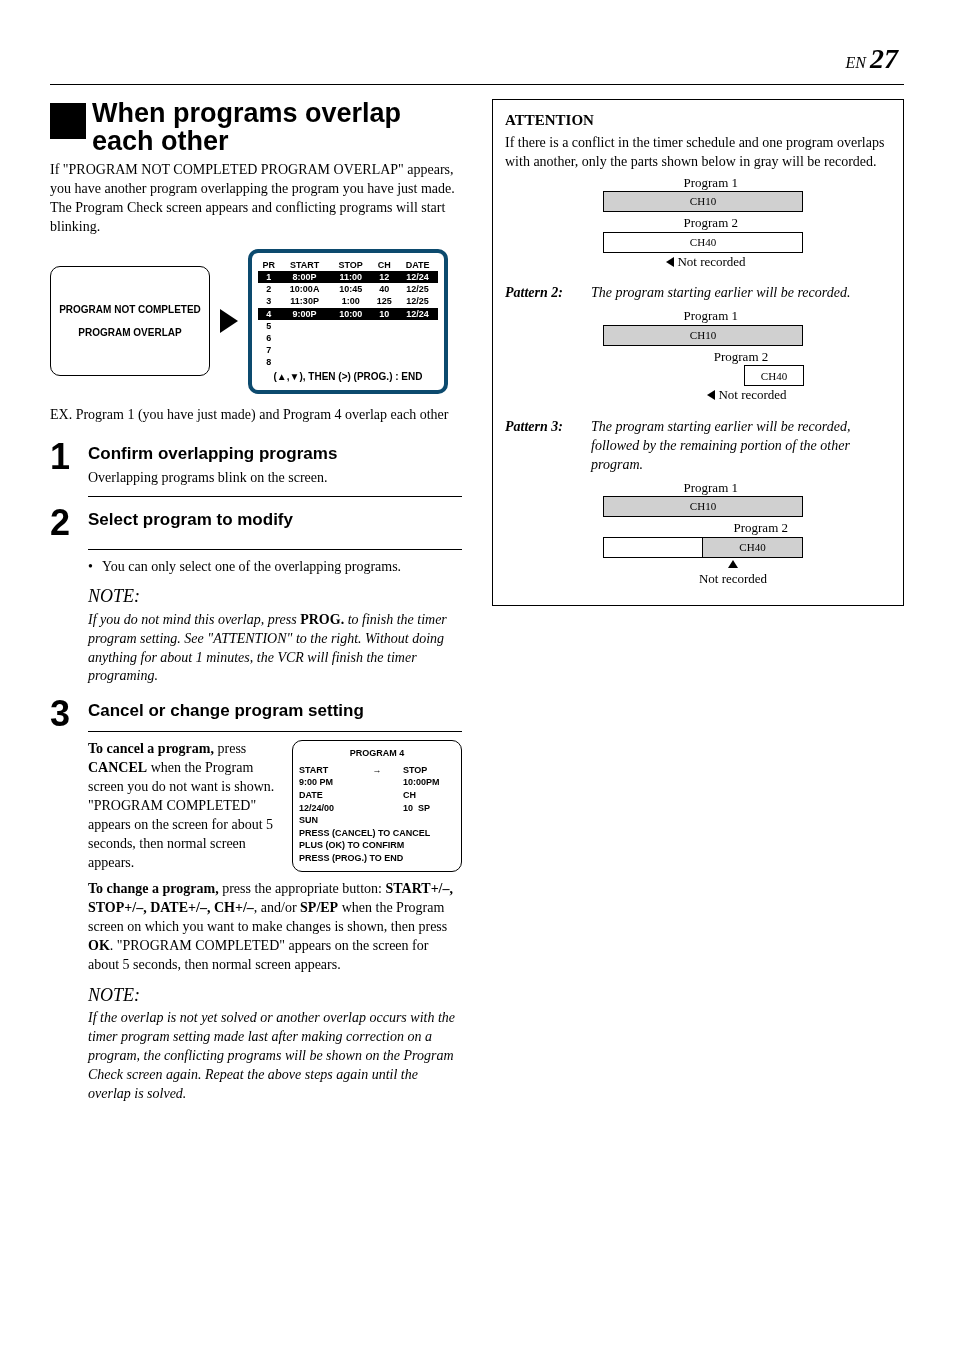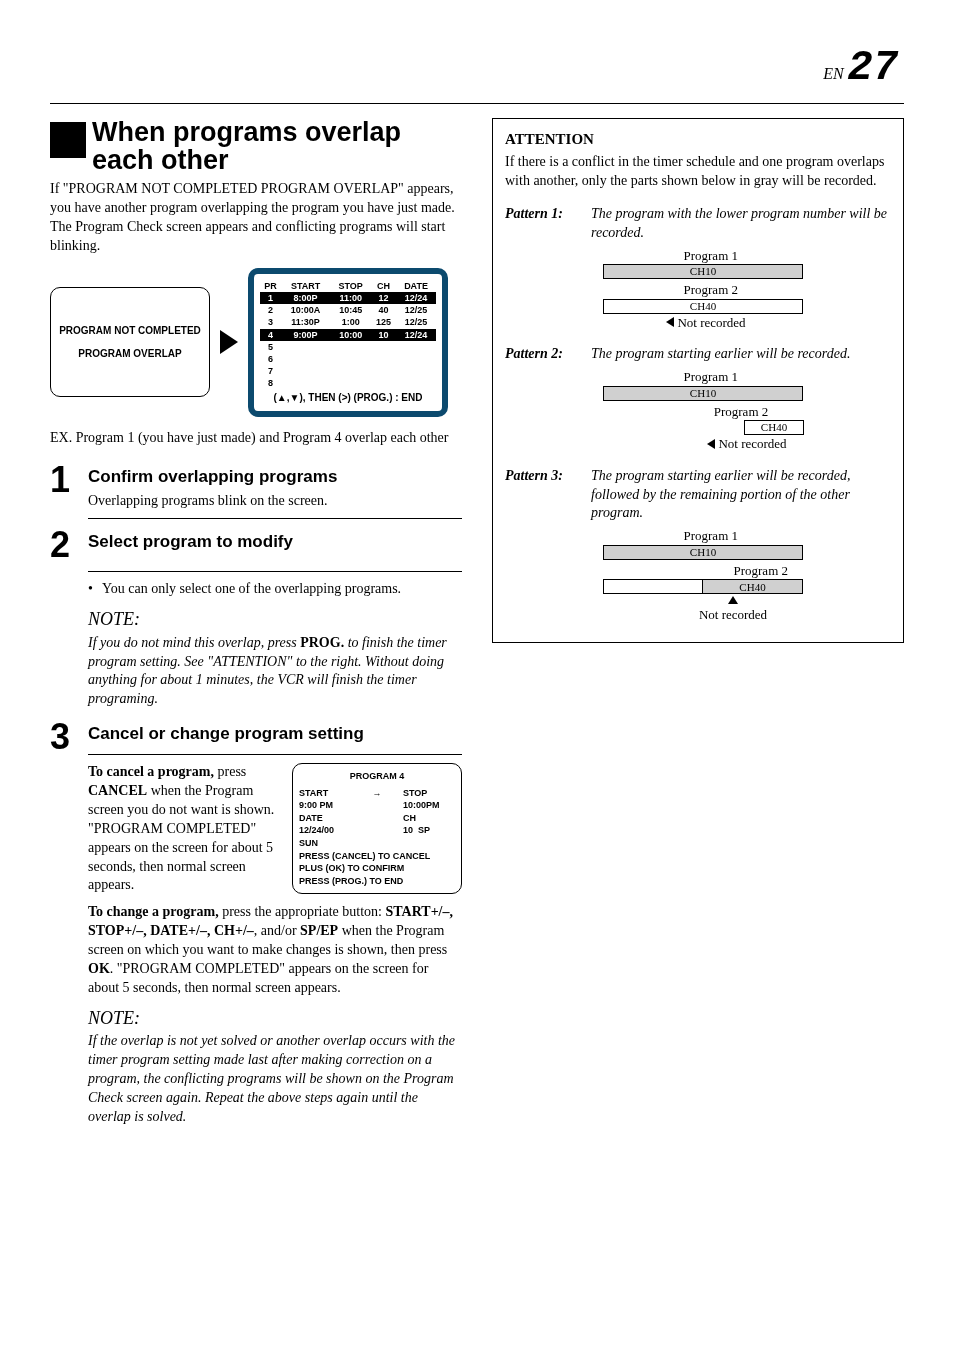--- a/index.html
+++ b/index.html
@@ -14,24 +14,23 @@
     line-height: 1.35;
   }
   .page-number {
     text-align: right;
     font-style: italic;
     font-size: 16px;
     margin-bottom: 6px;
     padding-right: 6px;
   }
   .page-number .big {
-    font-size: 42px;
+    font-size: 28px;
     font-weight: bold;
     font-style: italic;
-    font-family: Liberation Mono, monospace;
   }
   .hr-top { border: none; border-top: 1px solid #000; margin-bottom: 14px; }
   .columns { display: flex; gap: 30px; }
   .col { flex: 1; min-width: 0; }
   .block-row { display: flex; align-items: flex-start; }
   .black-sq { width: 36px; height: 36px; background: #000; margin-right: 6px; flex-shrink:0; margin-top:4px;}
   h1.section-title {
     font-family: Arial, Helvetica, sans-serif;
     font-weight: 900;
     font-size: 27px;
@@ -52,21 +51,21 @@
     height:110px;
     display:flex; flex-direction:column; justify-content:center;
   }
   .arrow-right {
     width:0; height:0;
     border-top:12px solid transparent;
     border-bottom:12px solid transparent;
     border-left:18px solid #000;
   }
   .prog-table {
-    border:6px solid #0c4a6e;
+    border:4px solid #0c4a6e;
     border-radius:10px;
     width:200px;
     font-family: Arial, Helvetica, sans-serif;
     font-weight:bold;
     font-size:9px;
     padding:6px;
     line-height:1.35;
   }
   .prog-table table{ width:100%; border-collapse:collapse;}
   .prog-table th,.prog-table td{ text-align:center; }
@@ -109,21 +108,21 @@
   .prog4-panel .cols div{ flex:1;}
   .prog4-panel .arrow{ width:14px; text-align:center;}
   
   .att-box { border:1px solid #000; padding:10px 2px 18px 12px;}
   .att-title { font-weight:bold; font-size:15px; margin-bottom:4px;}
   .pattern-row { display:flex; margin:14px 0 4px 0;}
   .pattern-label { font-style:italic; font-weight:bold; width:86px; flex-shrink:0;}
   .pattern-desc { font-style:italic; flex:1;}
   .bar-row { display:flex; align-items:center; margin:2px 0; font-size:13px;flex-direction:column;}
   .bar-label { width:82px; text-align:right; padding-right:6px;}
-  .bar { border:1px solid #000; height:15px; display:flex; align-items:center; justify-content:center; font-size:11px;}
+  .bar { border:1px solid #000; height:21px; display:flex; align-items:center; justify-content:center; font-size:11px;}
   .bar.gray { background:#d0d0d0;}
   .bar-annot { margin-left:6px; display:flex; align-items:center;}
   .larrow {
     width:0;height:0;
     border-top:5px solid transparent;
     border-bottom:5px solid transparent;
     border-right:8px solid #000;
     margin-right:3px;
   }
   .uarrow {
@@ -298,24 +297,20 @@
         <p class="note-body noin">If the overlap is not yet solved or another overlap occurs with the timer program setting made last after making correction on a program, the conflicting programs will be shown on the Program Check screen again. Repeat the above steps again until the overlap is solved.</p>
       </div>
     </div>
   </div>
 
   <div class="col">
     <div class="att-box">
       <div class="att-title">ATTENTION</div>
       <p>If there is a conflict in the timer schedule and one program overlaps with another, only the parts shown below in gray will be recorded.</p>
 
-      <div class="pattern-row">
-        <div class="pattern-label">Pattern 1:</div>
-        <div class="pattern-desc">The program with the lower program number will be recorded.</div>
-      </div>
       <div class="bar-row">
         <div class="bar-label">Program 1</div>
         <div class="bar gray" style="width:200px">CH10</div>
       </div>
       <div class="bar-row">
         <div class="bar-label">Program 2</div>
         <div class="bar" style="width:200px">CH40</div>
         <div class="bar-annot">
           <div class="larrow"></div>
           <span>Not recorded</span>

